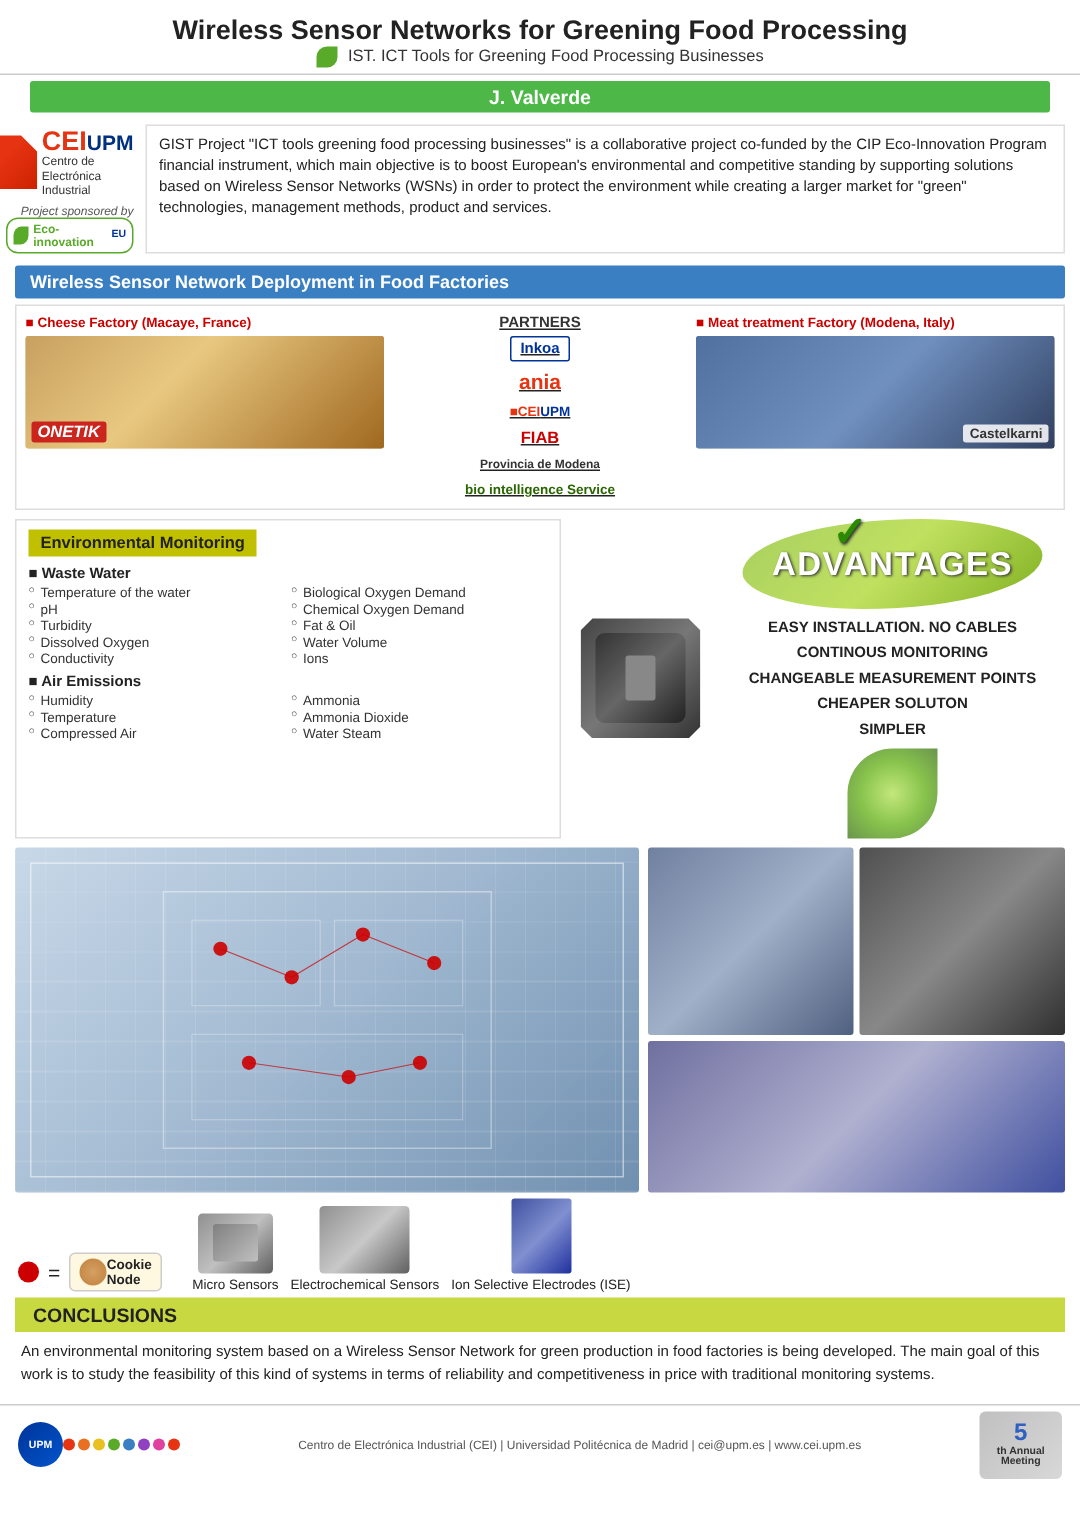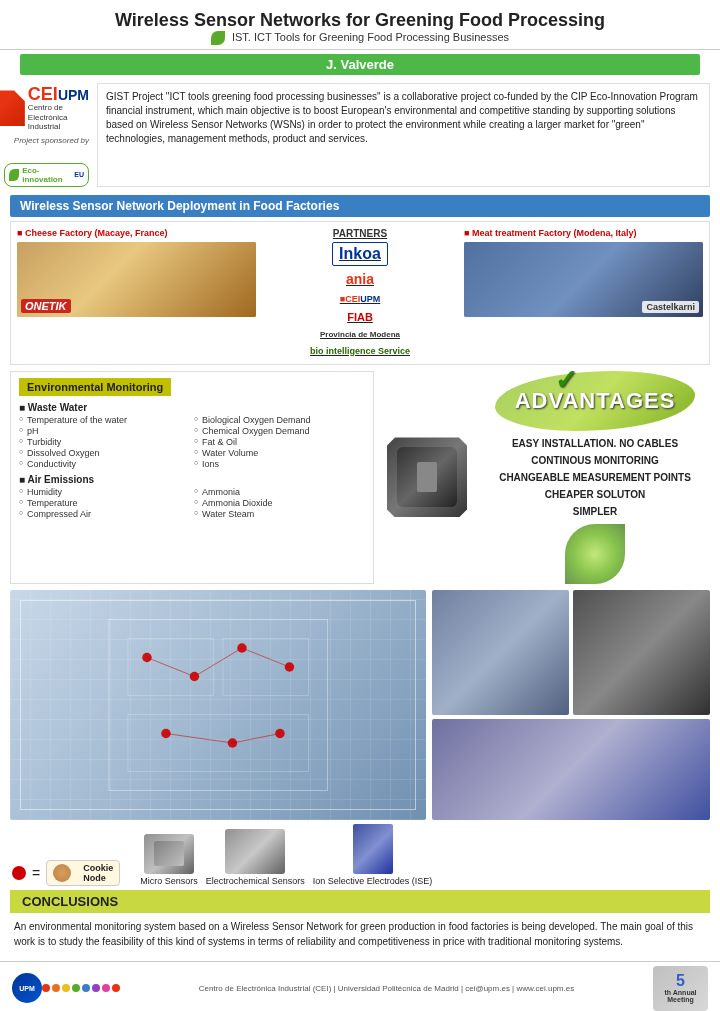--- a/index.html
+++ b/index.html
@@ -70,21 +70,21 @@
       width: 36px; height: 36px;
       background: linear-gradient(135deg, #e63312 40%, #cc2200 100%);
       clip-path: polygon(0 0, 70% 0, 100% 30%, 100% 100%, 30% 100%, 0 70%);
       display: flex; align-items: center; justify-content: center;
       font-size: 9px; color: white; font-weight: bold;
       flex-shrink: 0;
     }
     .cei-text .cei-big { font-size: 18px; font-weight: 900; color: #e63312; line-height: 1; }
     .cei-text .upm { font-size: 14px; font-weight: 900; color: #003080; line-height: 1; }
     .cei-text .sub { font-size: 8px; color: #333; line-height: 1.2; }
-    .sponsor-label { font-size: 8px; color: #555; margin-bottom: 18px; font-style: italic; }
+    .sponsor-label { font-size: 8px; color: #555; margin-bottom: 0; font-style: italic; }
     .eco-badge {
       border: 1px solid #5aaa2a;
       border-radius: 8px;
       padding: 2px 4px;
       display: flex;
       align-items: center;
       gap: 3px;
       font-size: 8px;
       color: #5aaa2a;
       font-weight: bold;
@@ -165,21 +165,21 @@
       flex-shrink: 0;
       display: flex;
       flex-direction: column;
       align-items: center;
       gap: 3px;
       font-size: 8px;
       text-decoration: underline;
     }
     .partners-title { font-size: 10px; font-weight: bold; color: #333; }
     .partner-logo {
-      font-size: 16px; font-weight: bold;
+      font-size: 10px; font-weight: bold;
       padding: 2px 6px;
       border-radius: 2px;
     }
     .inkoa { color: #003399; border: 1px solid #003399; }
     .ania { color: #e63312; font-size: 14px; font-weight: 900; }
     .ceiupm-p { color: #e63312; font-size: 9px; }
     .fiab { color: #c00; font-weight: bold; font-size: 11px; }
     .provincia { font-size: 8px; color: #333; }
     .bio-service { font-size: 9px; color: #2a6600; font-weight: bold; }
 
@@ -320,21 +320,21 @@
       width: 14px; height: 14px;
       background: #cc0000;
       border-radius: 50%;
       display: inline-block;
       vertical-align: middle;
     }
     .legend-eq { font-size: 14px; vertical-align: middle; }
     .cookie-node-box {
       display: flex;
       align-items: center;
-      gap: 12px;
+      gap: 0;
       background: #fff8e0;
       border: 1px solid #ccc;
       padding: 2px 6px;
       border-radius: 4px;
     }
     .cookie-icon {
       width: 18px; height: 18px;
       background: radial-gradient(circle, #d4a060, #c08040);
       border-radius: 50%;
       display: inline-block;

